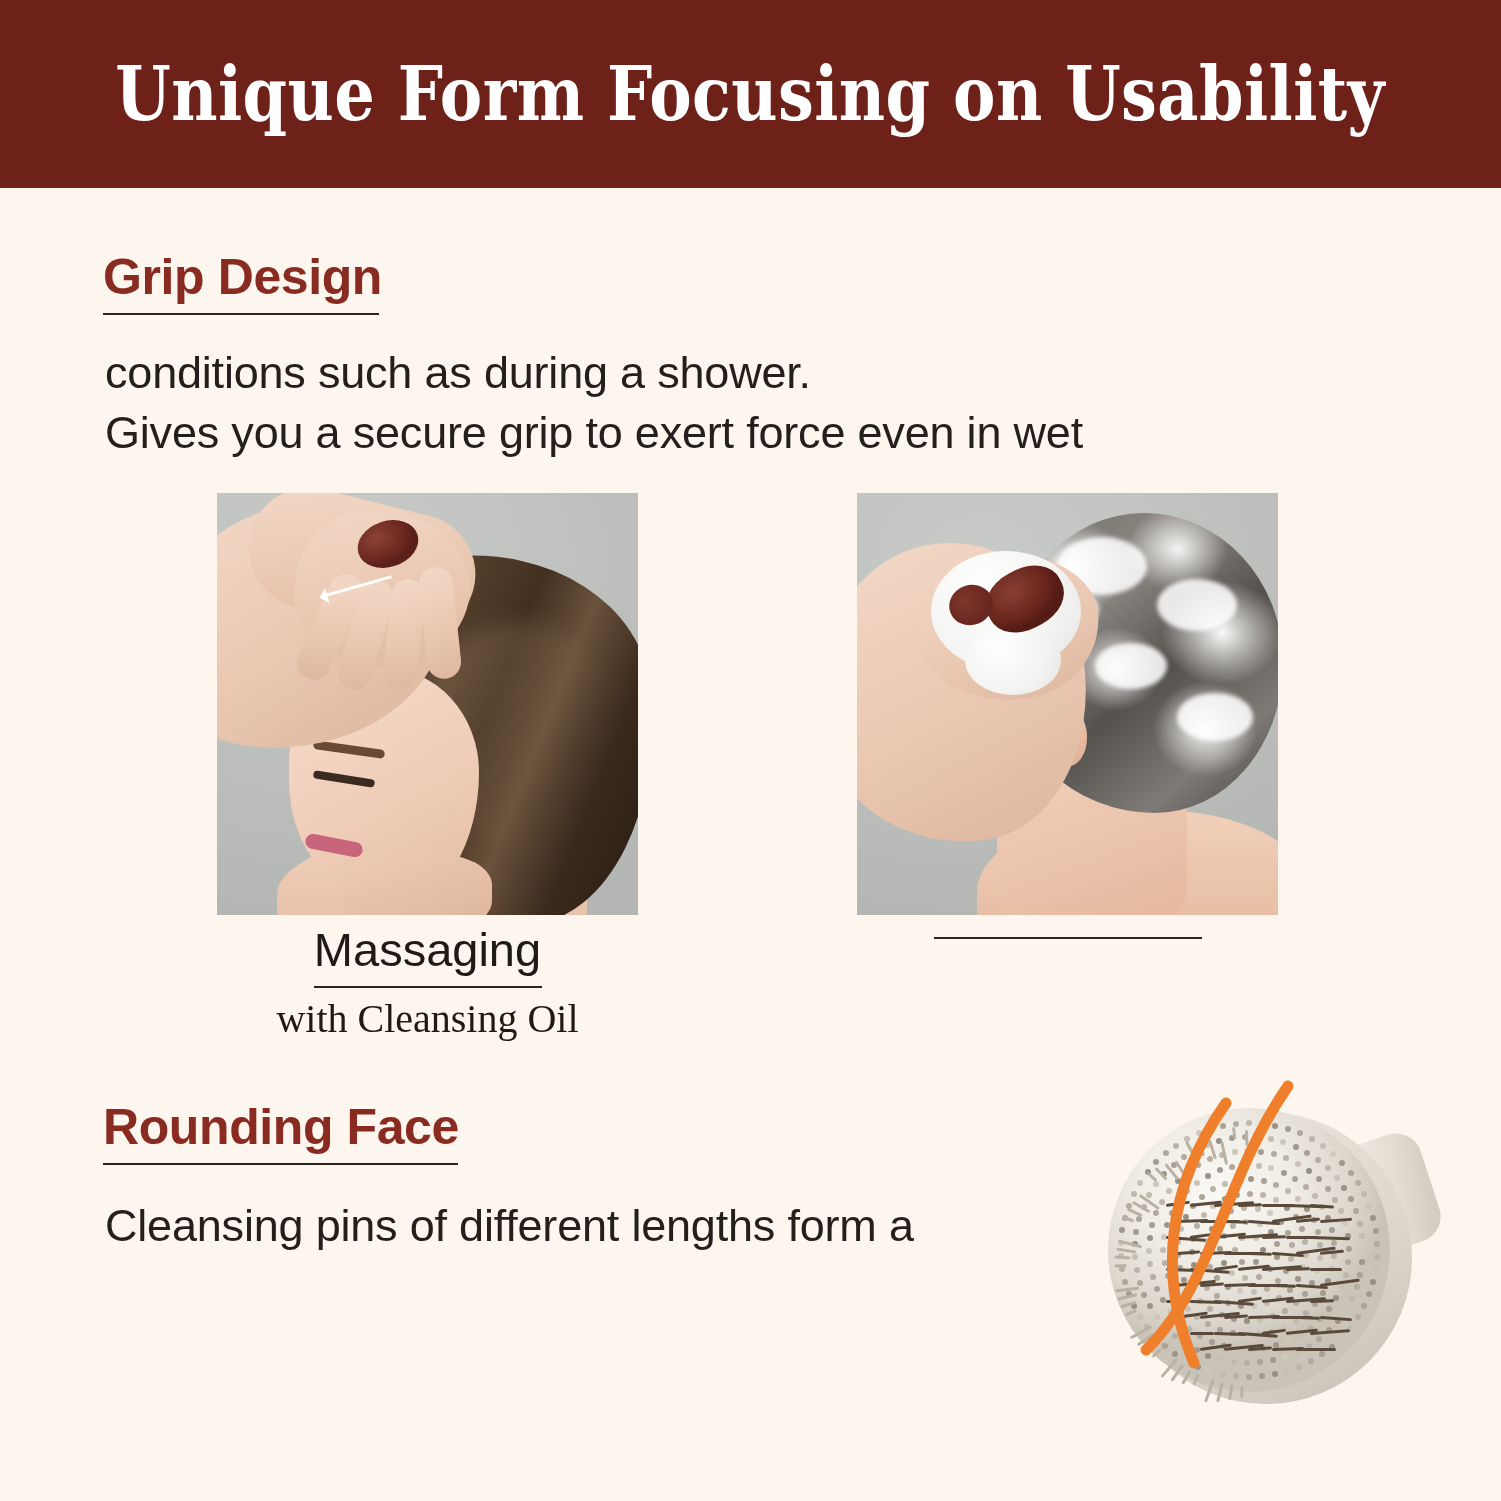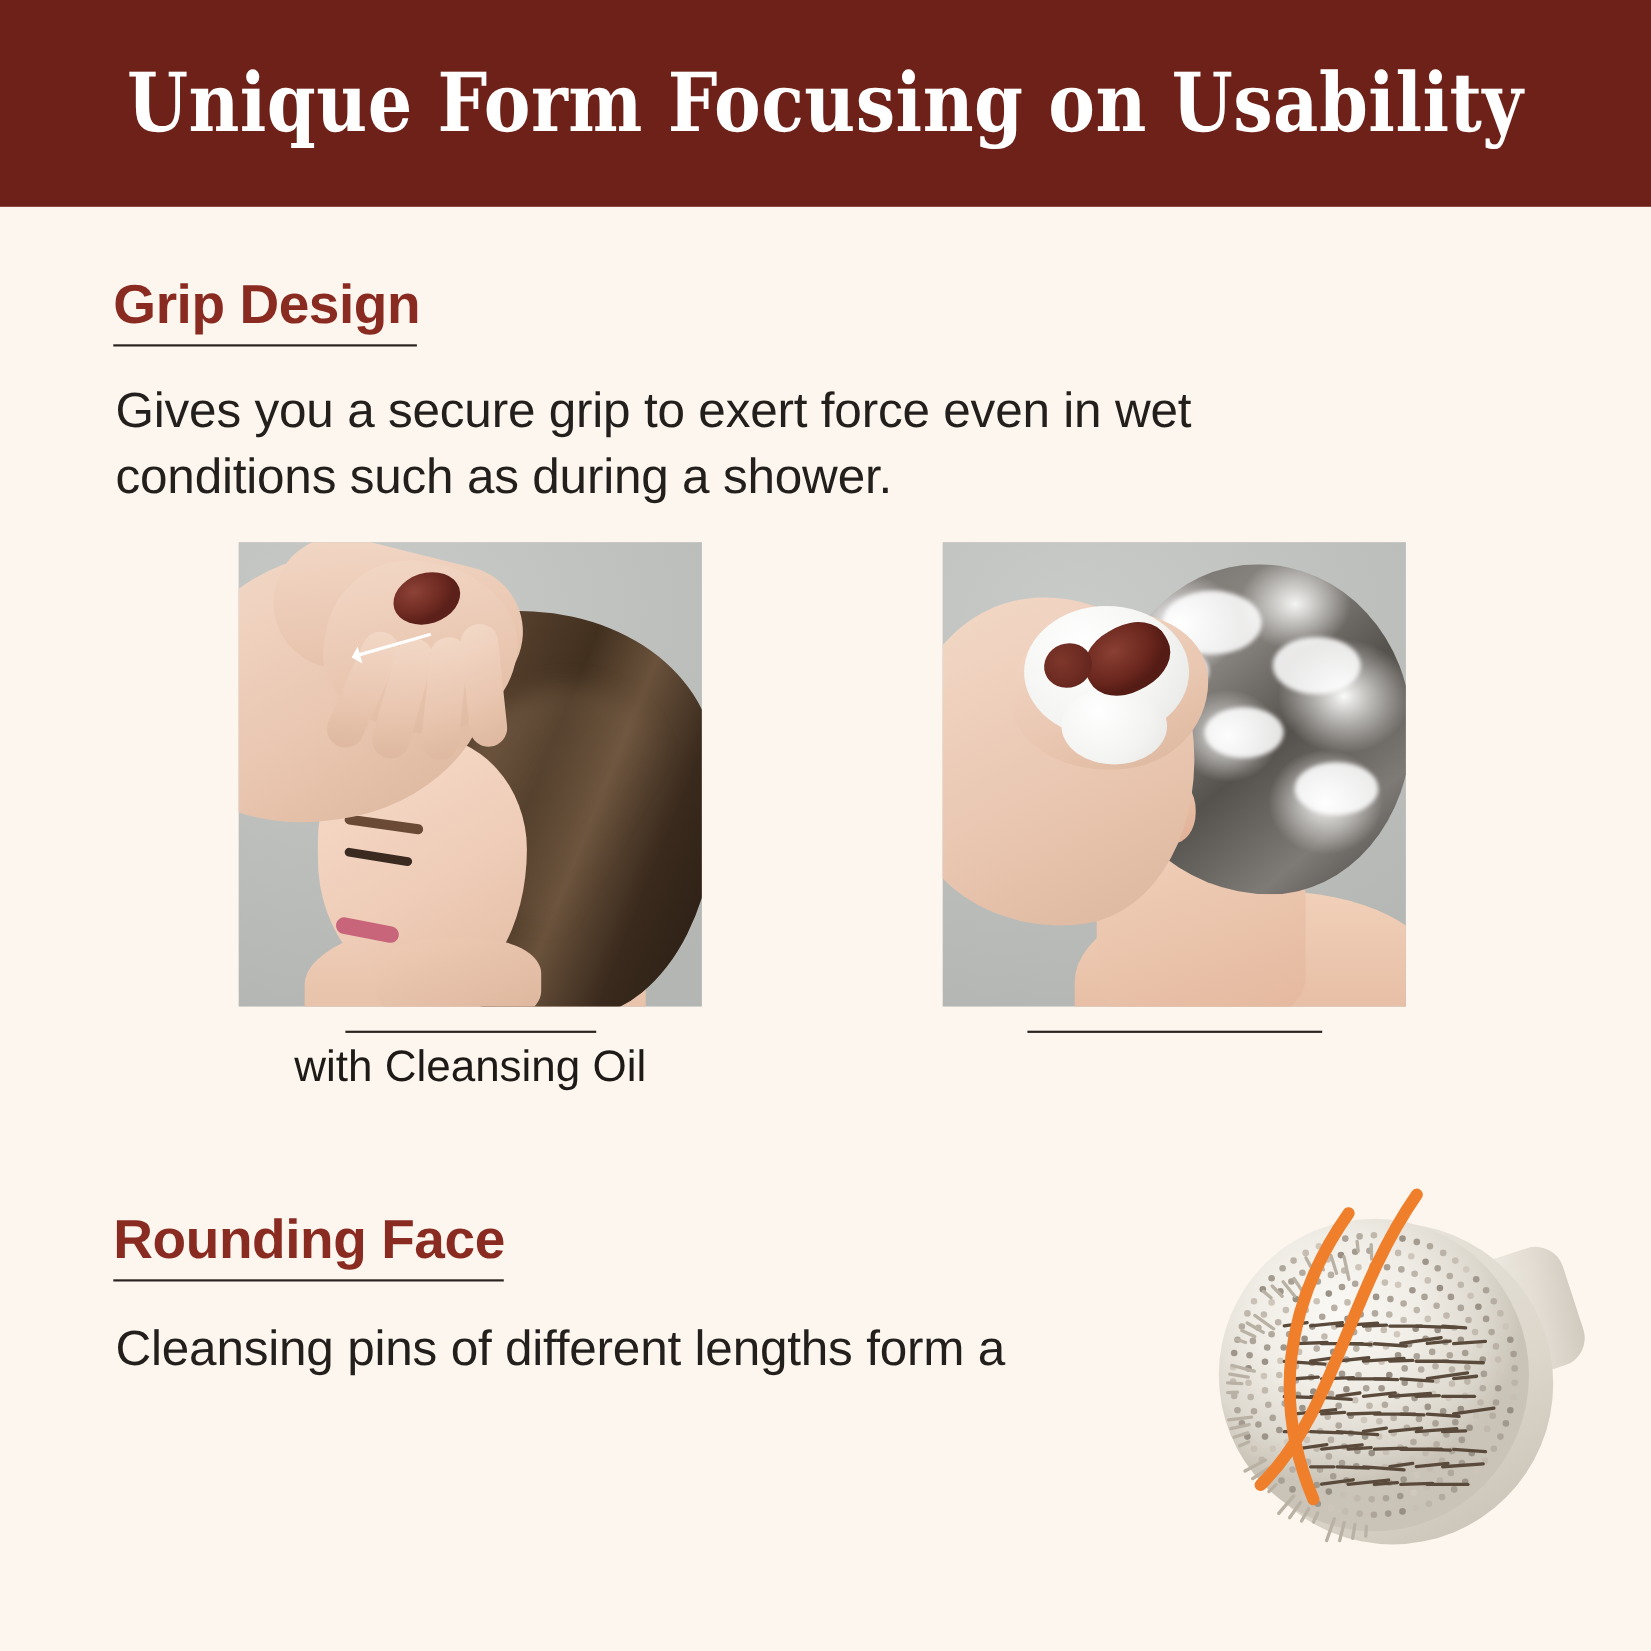--- a/index.html
+++ b/index.html
@@ -286,20 +286,21 @@
   .caption-rule {
     height: 2px;
     background: #2B2320;
     margin: 12px auto 10px auto;
   }
   .caption-sub {
     color: #1E1A17;
     font-size: 40px;
     line-height: 1.05;
     white-space: nowrap;
+    font-family: Liberation Serif, serif;
   }
 
   
   .product {
     position: absolute;
     left: 1086px; top: 1078px;
     width: 415px; height: 400px;
   }
   .prod-handle {
     position: absolute;
@@ -356,22 +357,22 @@
 <body>
 
 <div class="header-banner">
   <div class="header-title">Unique Form Focusing on Usability</div>
 </div>
 
 <div class="section-heading" style="left:103px; top:252px;">Grip Design</div>
 <div class="heading-rule" style="left:103px; top:313px; width:276px;"></div>
 
 <div class="body-copy" style="left:105px; top:343px;">
+  <span class="ln">conditions such as during a shower.</span>
   <span class="ln">Gives you a secure grip to exert force even in wet</span>
-  <span class="ln">conditions such as during a shower.</span>
 </div>
 
 <div class="photo" style="left:217px; top:493px;">
   <div class="photo-inner">
     <div class="backdrop"></div>
     <div class="l-shoulder"></div>
     <div class="l-hair"></div>
     <div class="l-hairsheen"></div>
     <div class="l-face"></div>
     <div class="l-brow"></div>
@@ -384,20 +385,21 @@
     <div class="l-finger skin" style="left:96px; top:78px; transform:rotate(24deg);"></div>
     <div class="l-finger skin" style="left:132px; top:86px; transform:rotate(16deg);"></div>
     <div class="l-finger skin" style="left:170px; top:86px; transform:rotate(6deg);"></div>
     <div class="l-finger skin" style="left:206px; top:74px; transform:rotate(-6deg);"></div>
     <div class="l-brush"></div>
     <div class="l-arrow"></div>
   </div>
 </div>
 
 <div class="caption-block" style="left:217px; top:925px; width:421px;">
+  <div class="caption-main">Massaging</div>
   <div class="caption-rule" style="width:228px;"></div>
   <div class="caption-sub">with Cleansing Oil</div>
 </div>
 
 <div class="photo" style="left:857px; top:493px;">
   <div class="photo-inner">
     <div class="backdrop"></div>
     <div class="r-shoulder"></div>
     <div class="r-neck"></div>
     <div class="r-head"></div>

